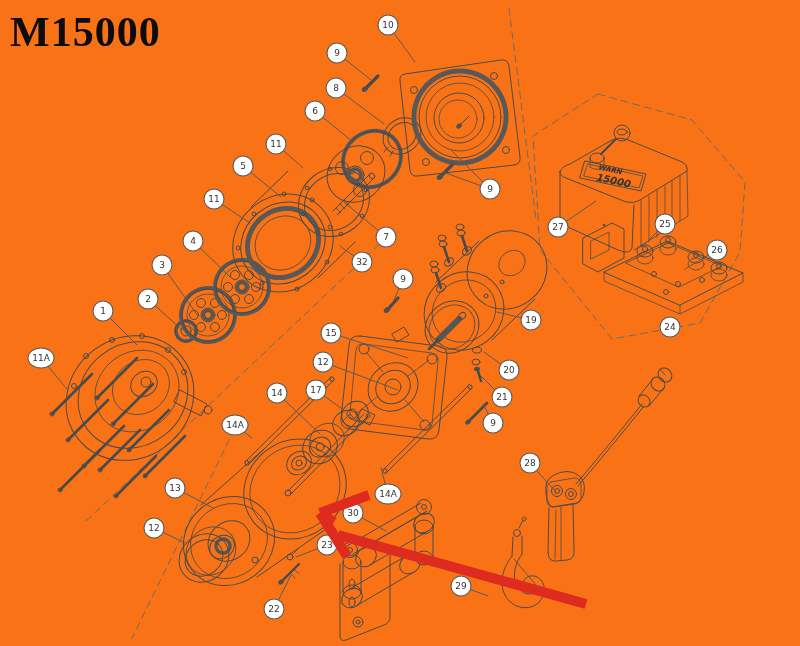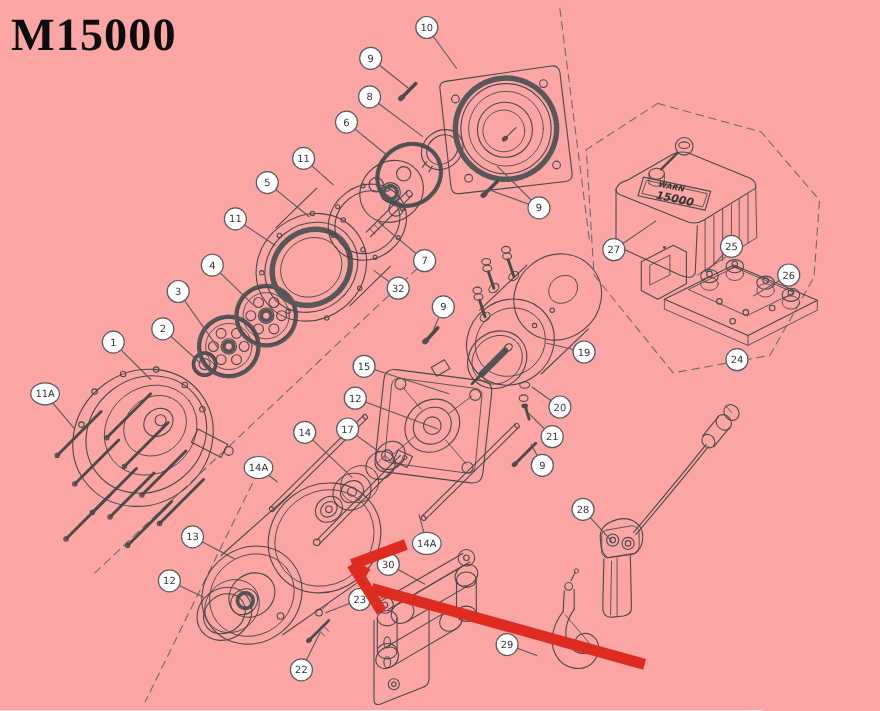--- a/index.html
+++ b/index.html
@@ -1,16 +1,16 @@
 <!DOCTYPE html>
 <html><head>
 <meta charset="utf-8">
 <style>
   html,body{margin:0;padding:0;background:#fff;}
-  .stage{position:relative;width:800px;height:646px;background:#fca5a5;overflow:hidden;
+  .stage{position:relative;width:800px;height:646px;background:#f97316;overflow:hidden;
          font-family:"DejaVu Sans",sans-serif;}
   .title{position:absolute;left:10px;top:8px;font-family:"Liberation Serif","DejaVu Serif",serif;
          font-weight:bold;font-size:42px;color:#0c0c0c;letter-spacing:1px;}
   svg#diagram{position:absolute;left:0;top:0;stroke:#4a4a4a;fill:none;stroke-width:1;
          stroke-linecap:round;stroke-linejoin:round;}
   .thin{stroke-width:.8;}
   .teeth{stroke-width:5;stroke-dasharray:1.6 1.7;stroke:#585858;}
   .teeth2{stroke-width:4;stroke-dasharray:1.4 1.5;stroke:#585858;}
   .knurl{stroke-width:6;stroke-dasharray:1.1 1.3;stroke:#555;}
   .knurl2{stroke-width:3.5;stroke-dasharray:1 1.1;stroke:#555;}

